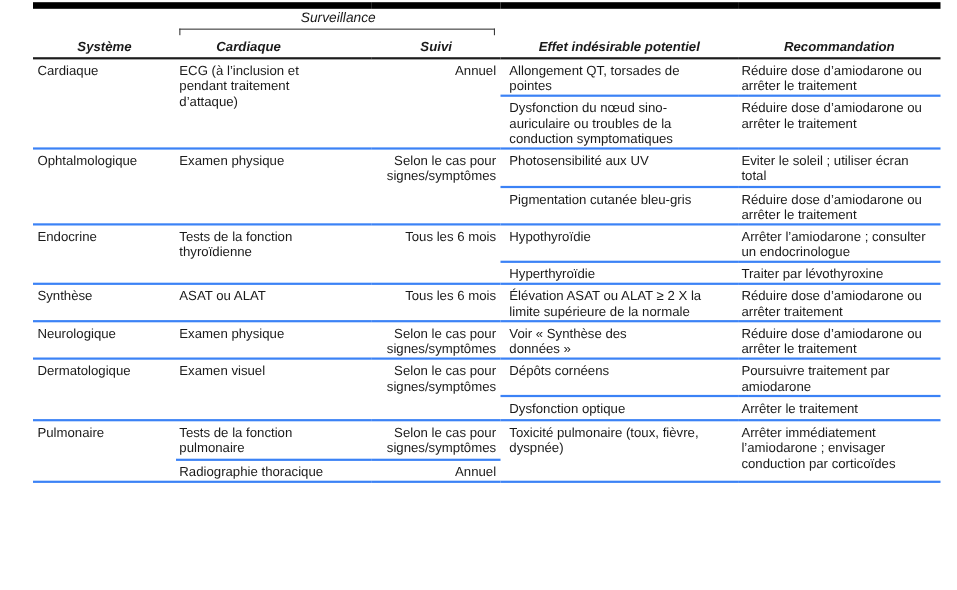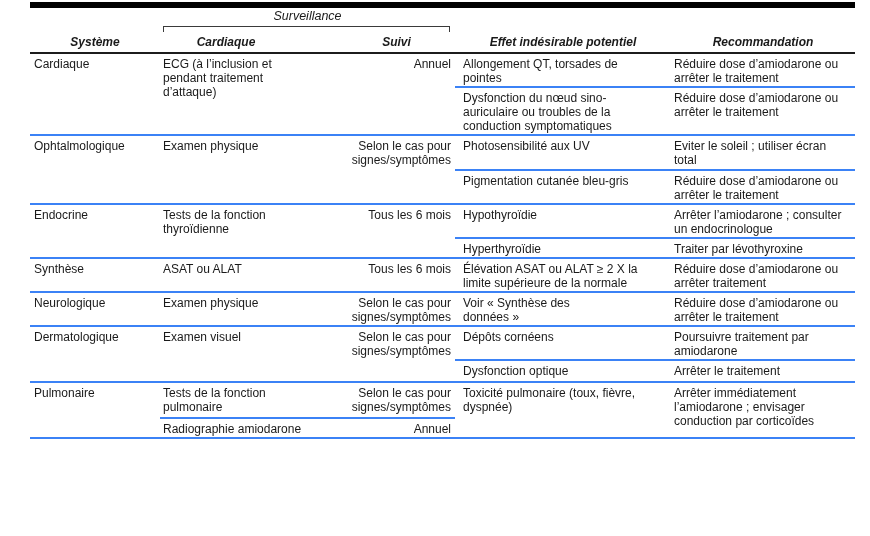--- a/index.html
+++ b/index.html
@@ -196,17 +196,17 @@
 pulmonaire</td>
       <td class="sui sep-m">Selon le cas pour
 signes/symptômes</td>
       <td class="eff gend" rowspan="2">Toxicité pulmonaire (toux, fièvre,
 dyspnée)</td>
       <td class="rec gend" rowspan="2">Arrêter immédiatement
 l’amiodarone ; envisager
 conduction par corticoïdes</td>
     </tr>
     <tr class="rh19">
-      <td class="inc gend">Radiographie amiodarone</td>
+      <td class="inc gend">Radiographie thoracique</td>
       <td class="sui gend">Annuel</td>
     </tr>
   </tbody>
 </table>
 
 </body></html>

